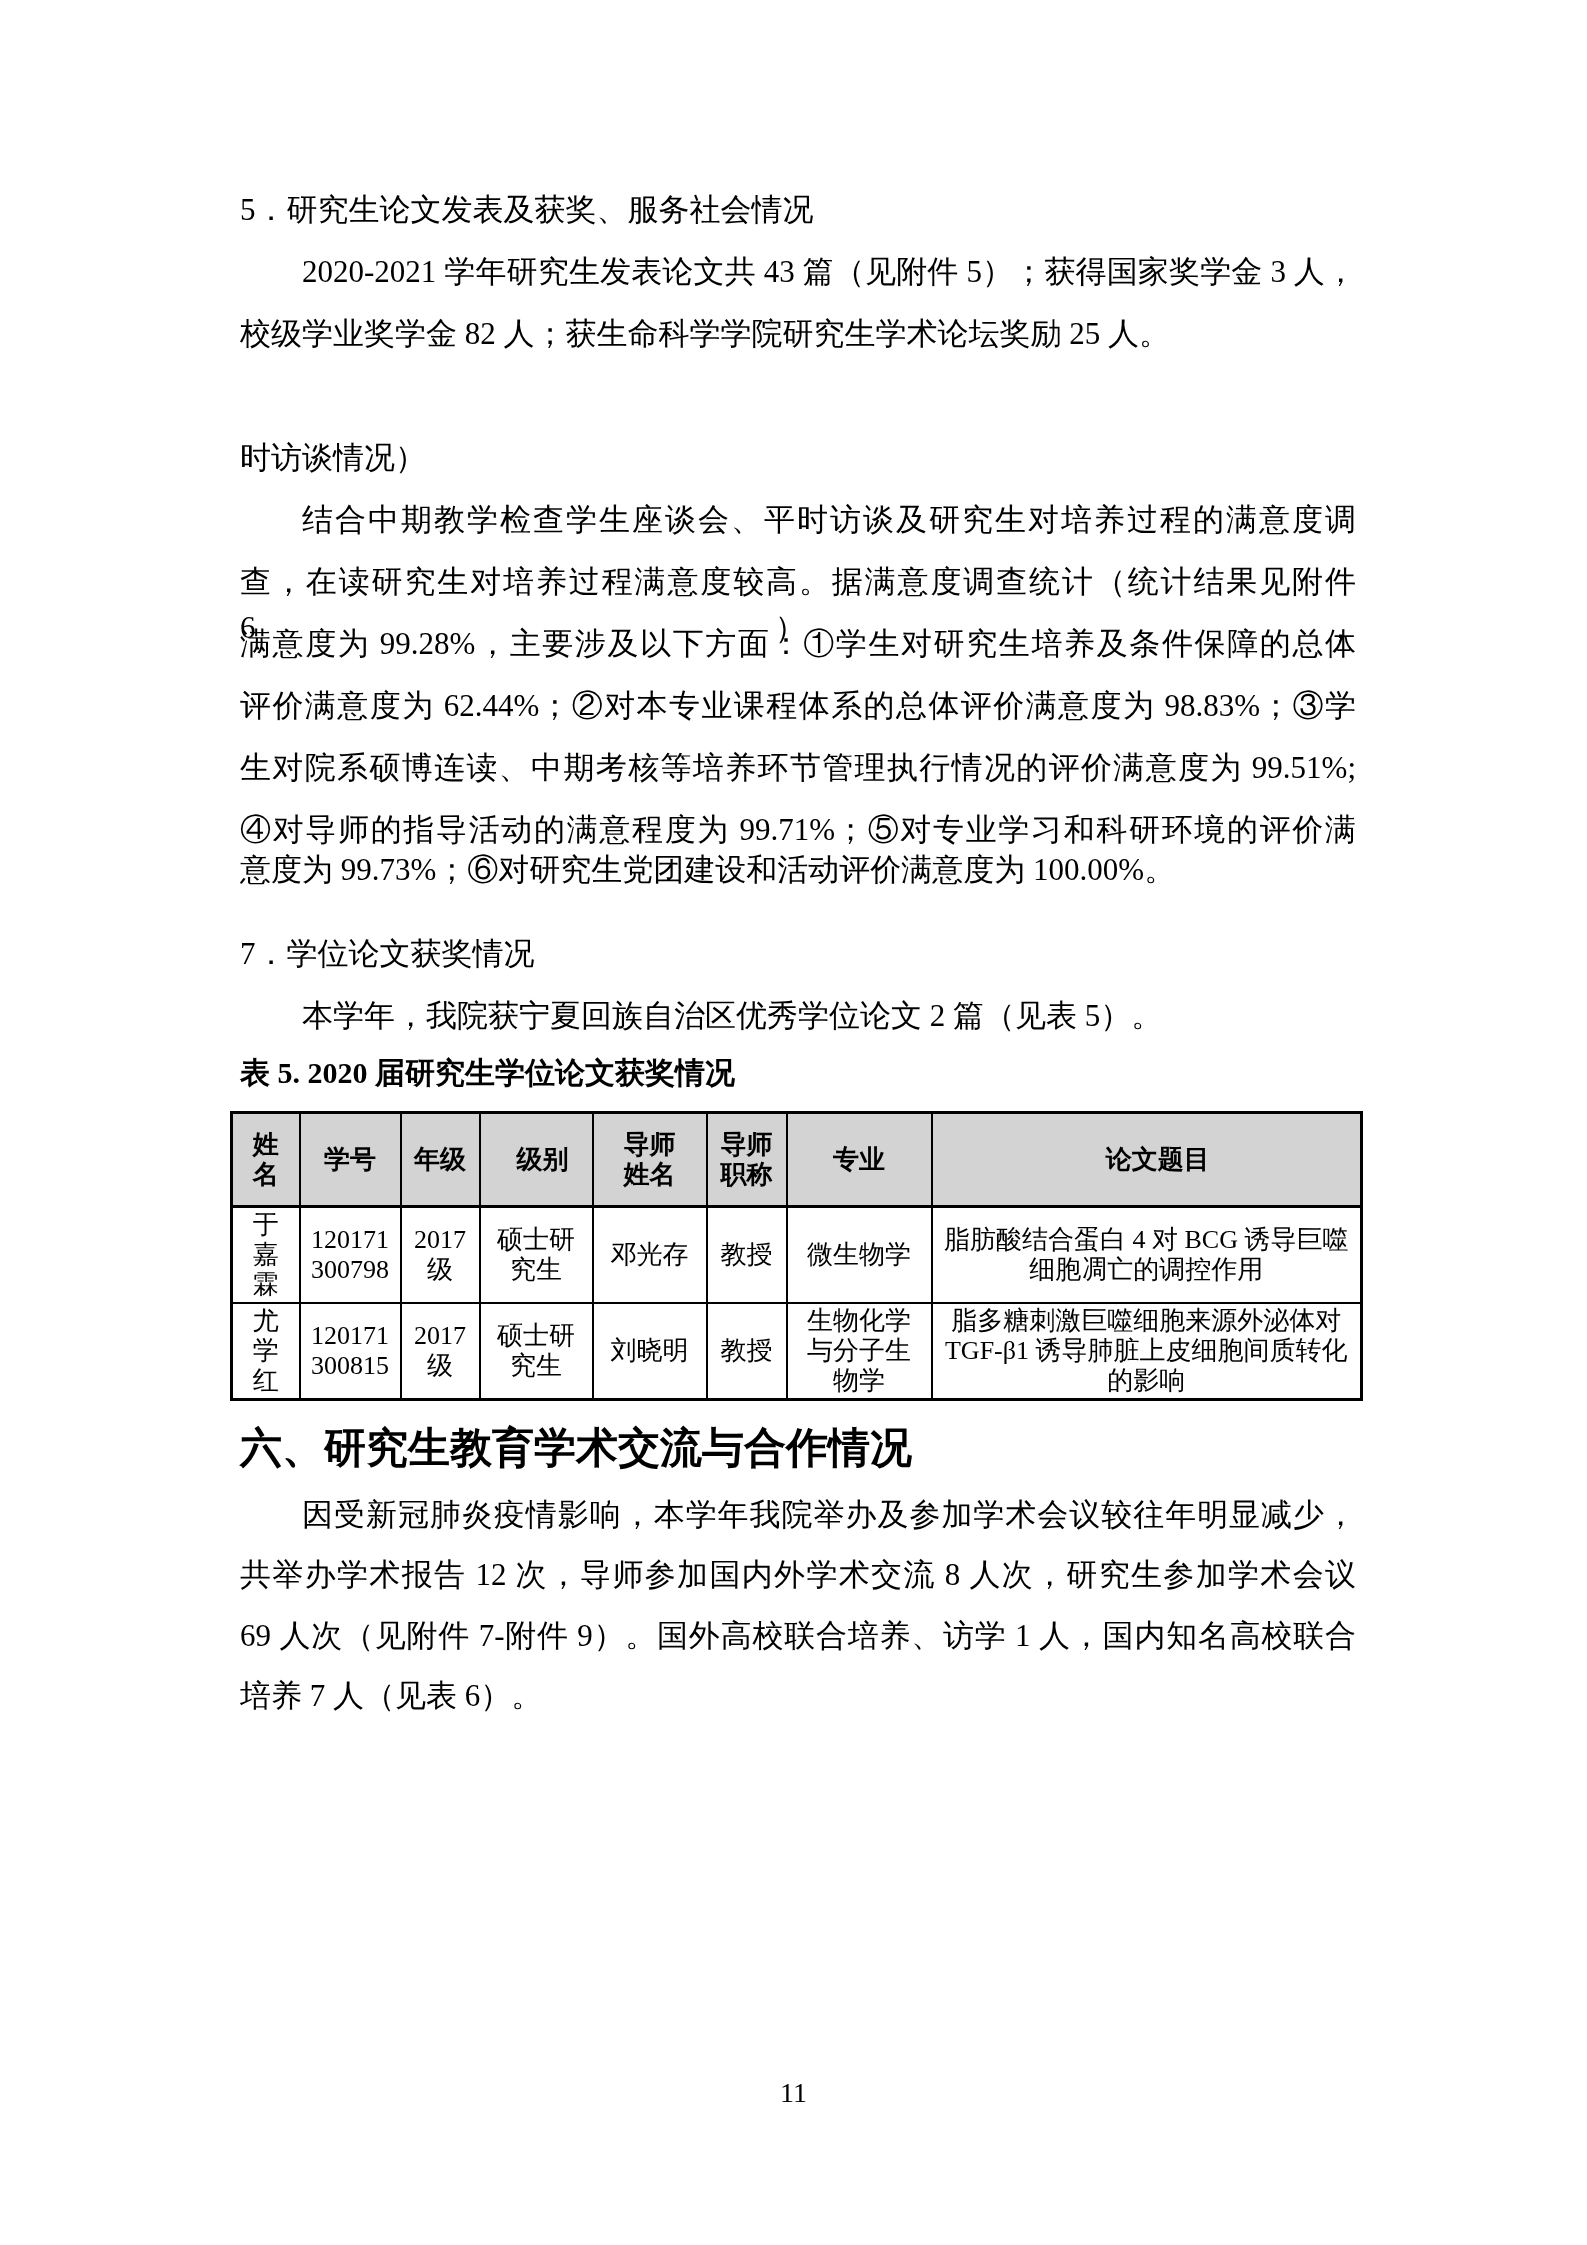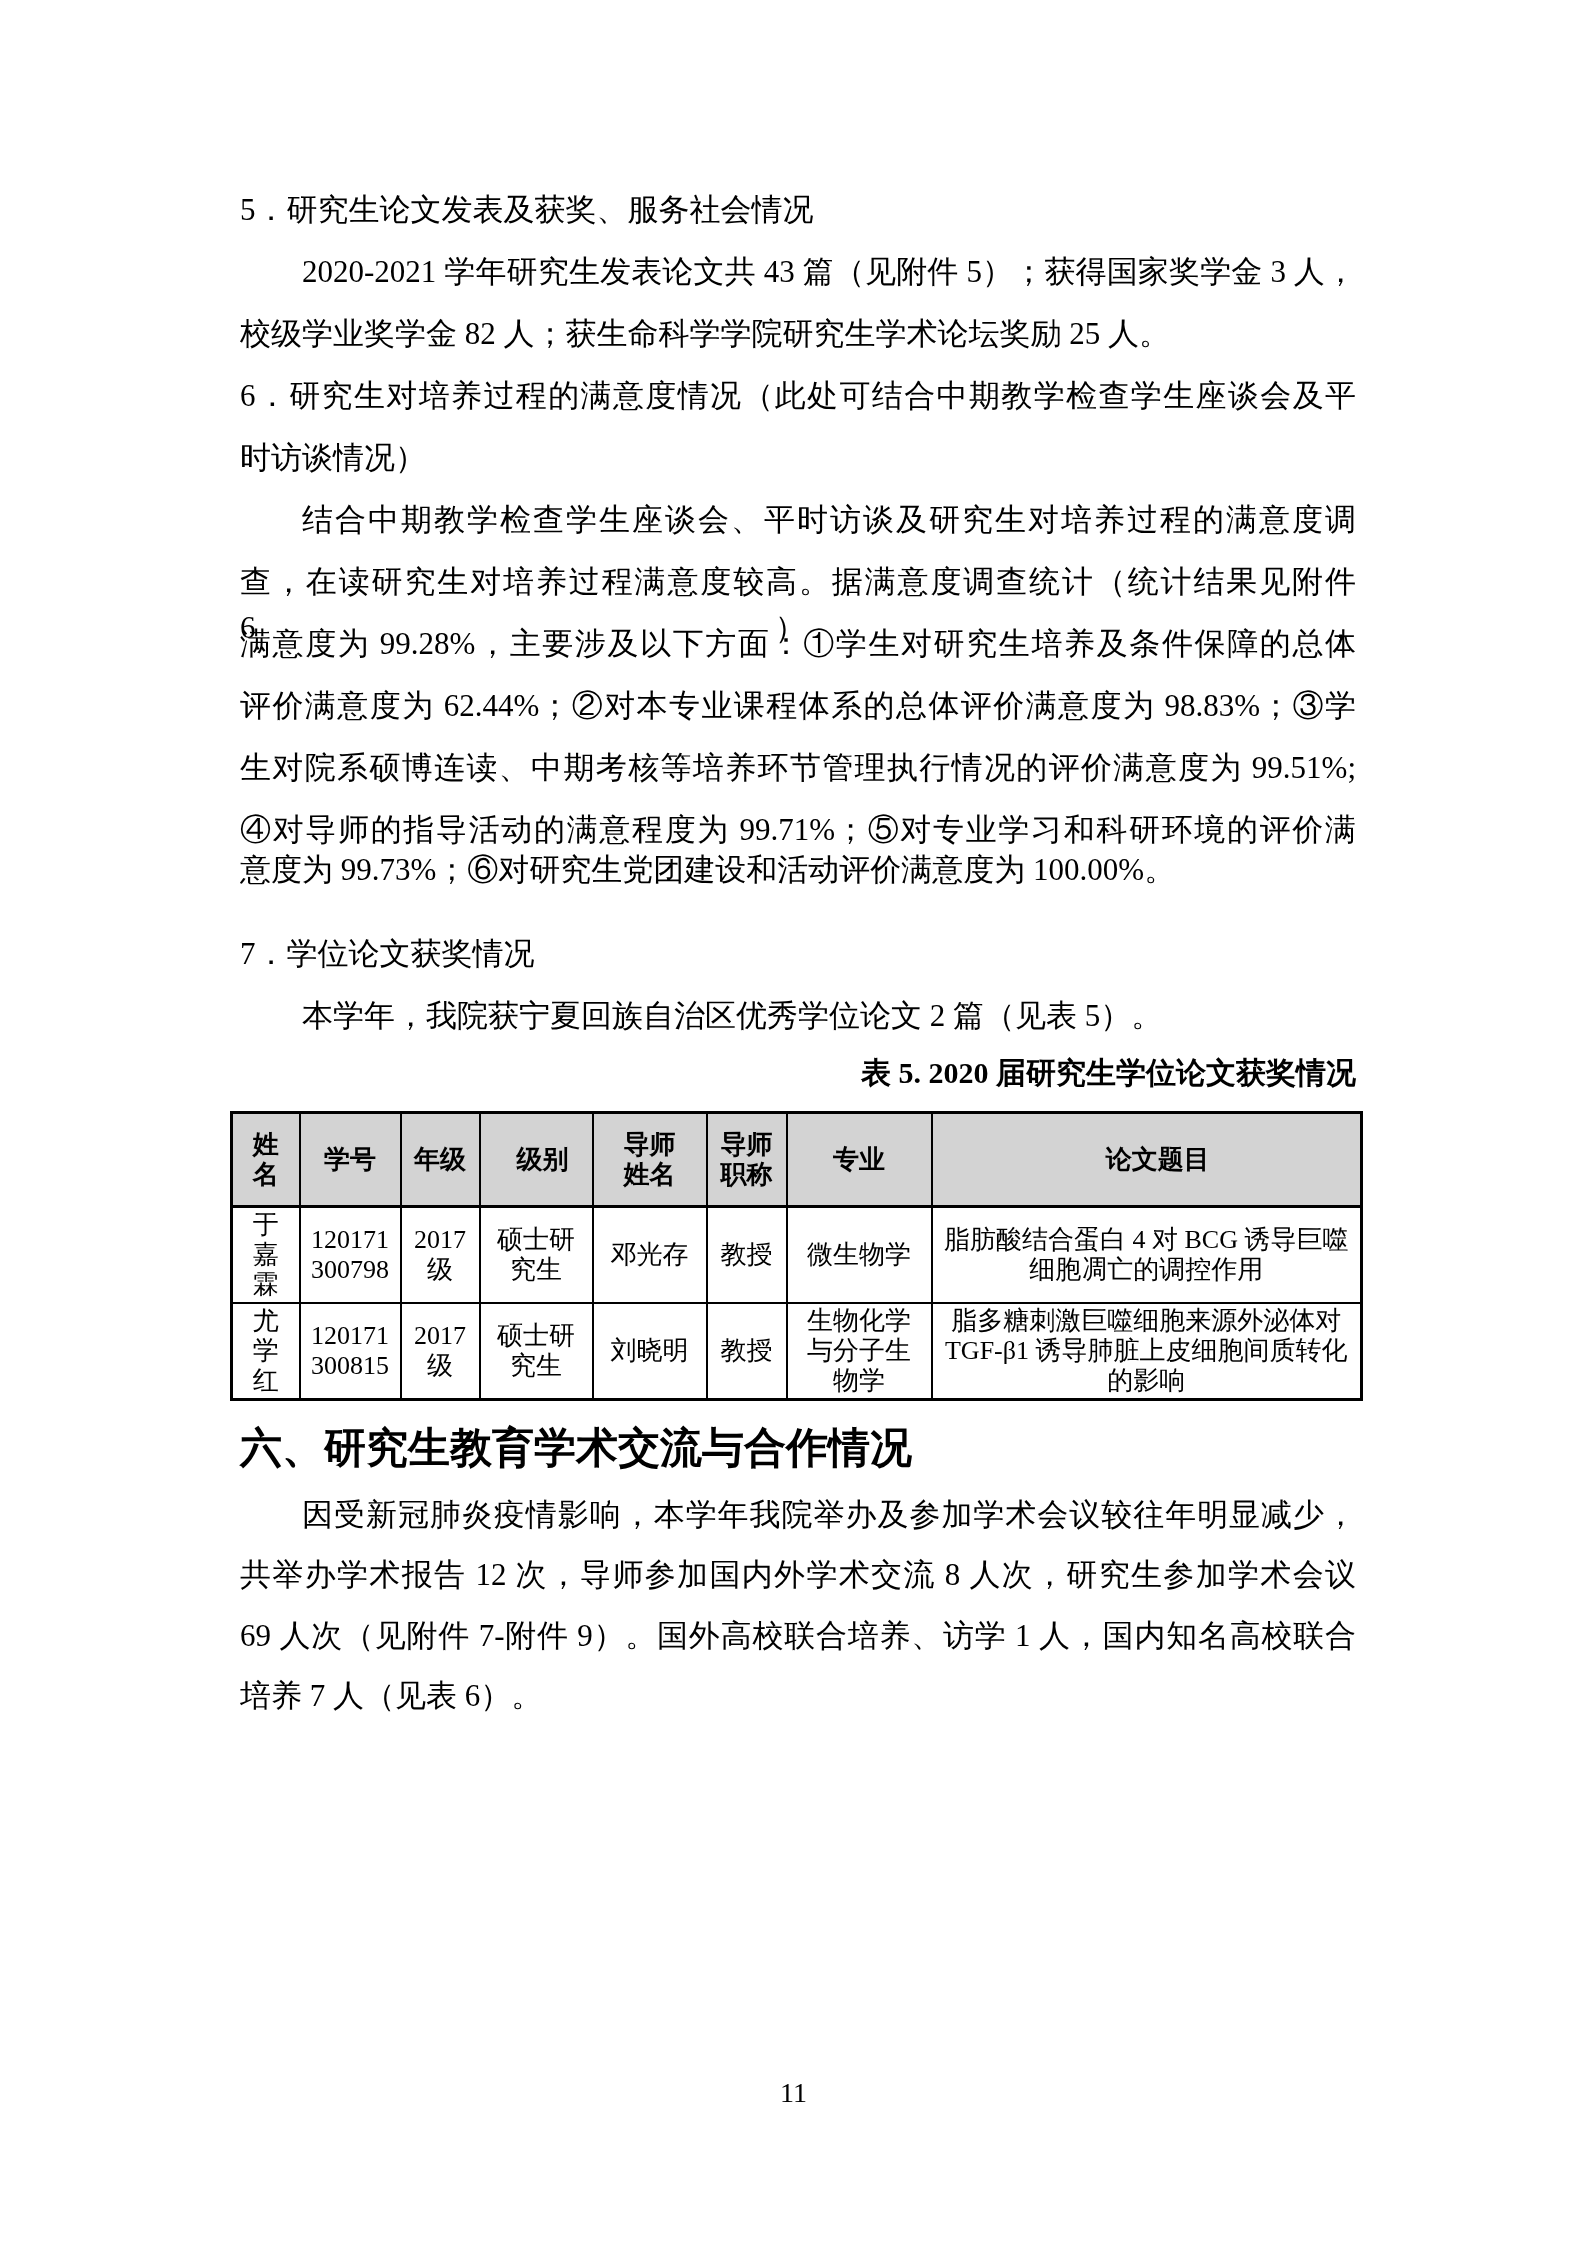--- a/index.html
+++ b/index.html
@@ -8,21 +8,21 @@
     font-family:"Liberation Serif","DejaVu Serif",serif;
   }
   .page{position:absolute;inset:0;background:#fff;}
   .line{
     position:absolute;left:240px;width:1116px;
     font-size:31px;line-height:46px;white-space:normal;overflow:hidden;
   }
   .just{text-align:justify;text-align-last:justify;}
   .ind{text-indent:62px;}
   .caption{
-    position:absolute;left:240px;width:1116px;text-align:right;
+    position:absolute;left:240px;width:1116px;text-align:left;
     font-size:30px;line-height:40px;font-weight:bold;
   }
   .big-heading{
     position:absolute;left:240px;width:1200px;
     font-size:42px;line-height:56px;font-weight:bold;white-space:nowrap;
   }
   table.awards{
     position:absolute;left:230px;top:1111px;width:1130px;
     border-collapse:collapse;table-layout:fixed;
     font-size:26px;line-height:30px;
@@ -47,21 +47,20 @@
 </style>
 </head>
 <body>
 
 <div class="page">
 
   <div class="line" style="top:187px">5．研究生论文发表及获奖、服务社会情况</div>
   <div class="line just ind" style="top:249px">2020-2021 学年研究生发表论文共 43 篇（见附件 5）；获得国家奖学金 3 人，</div>
   <div class="line" style="top:311px">校级学业奖学金 82 人；获生命科学学院研究生学术论坛奖励 25 人。</div>
 
-  <div class="line just" style="top:373px">6．研究生对培养过程的满意度情况（此处可结合中期教学检查学生座谈会及平</div>
   <div class="line just ind" style="top:497px">结合中期教学检查学生座谈会、平时访谈及研究生对培养过程的满意度调</div>
   <div class="line" style="top:435px">时访谈情况）</div>
   <div class="line just" style="top:559px">查，在读研究生对培养过程满意度较高。据满意度调查统计（统计结果见附件 6），</div>
   <div class="line just" style="top:621px">满意度为 99.28%，主要涉及以下方面：①学生对研究生培养及条件保障的总体</div>
   <div class="line just" style="top:683px">评价满意度为 62.44%；②对本专业课程体系的总体评价满意度为 98.83%；③学</div>
   <div class="line just" style="top:745px">生对院系硕博连读、中期考核等培养环节管理执行情况的评价满意度为 99.51%;</div>
   <div class="line just" style="top:807px">④对导师的指导活动的满意程度为 99.71%；⑤对专业学习和科研环境的评价满</div>
   <div class="line" style="top:847px">意度为 99.73%；⑥对研究生党团建设和活动评价满意度为 100.00%。</div>
 
   <div class="line" style="top:931px">7．学位论文获奖情况</div>

